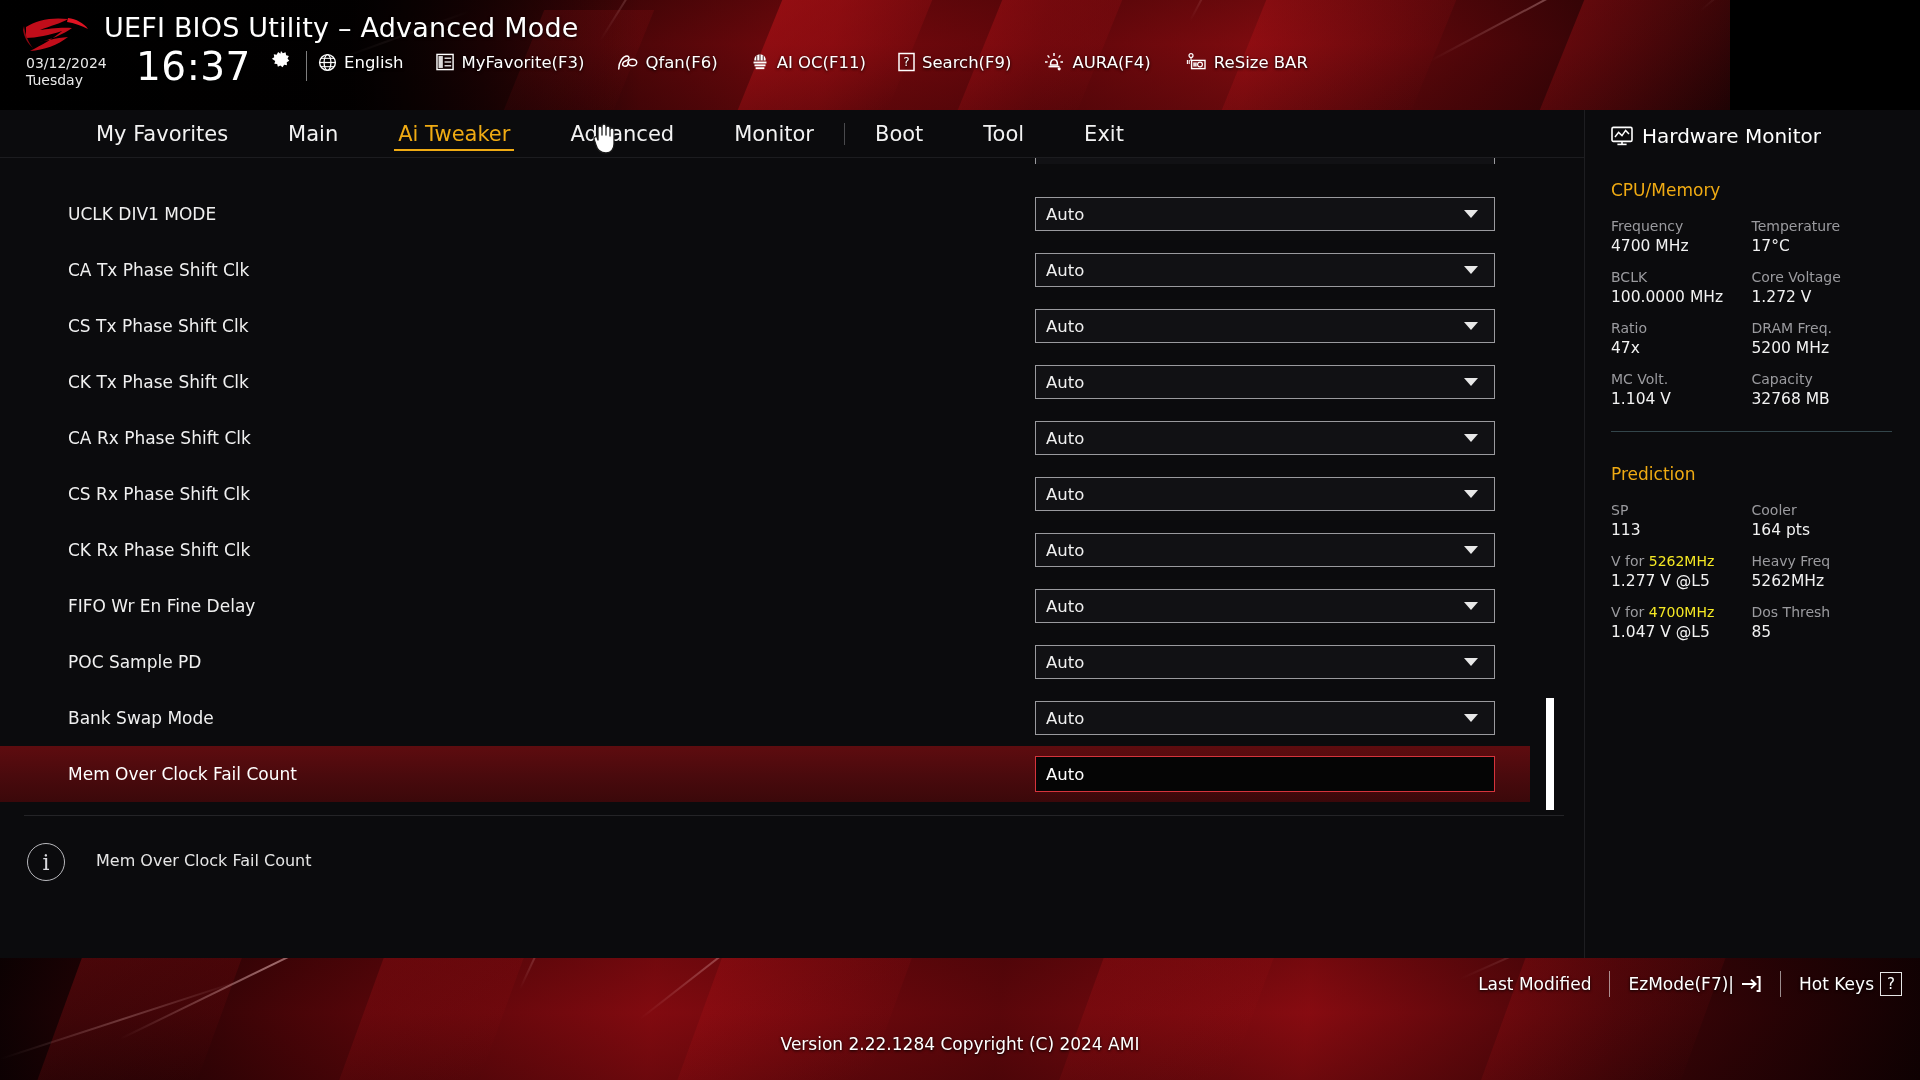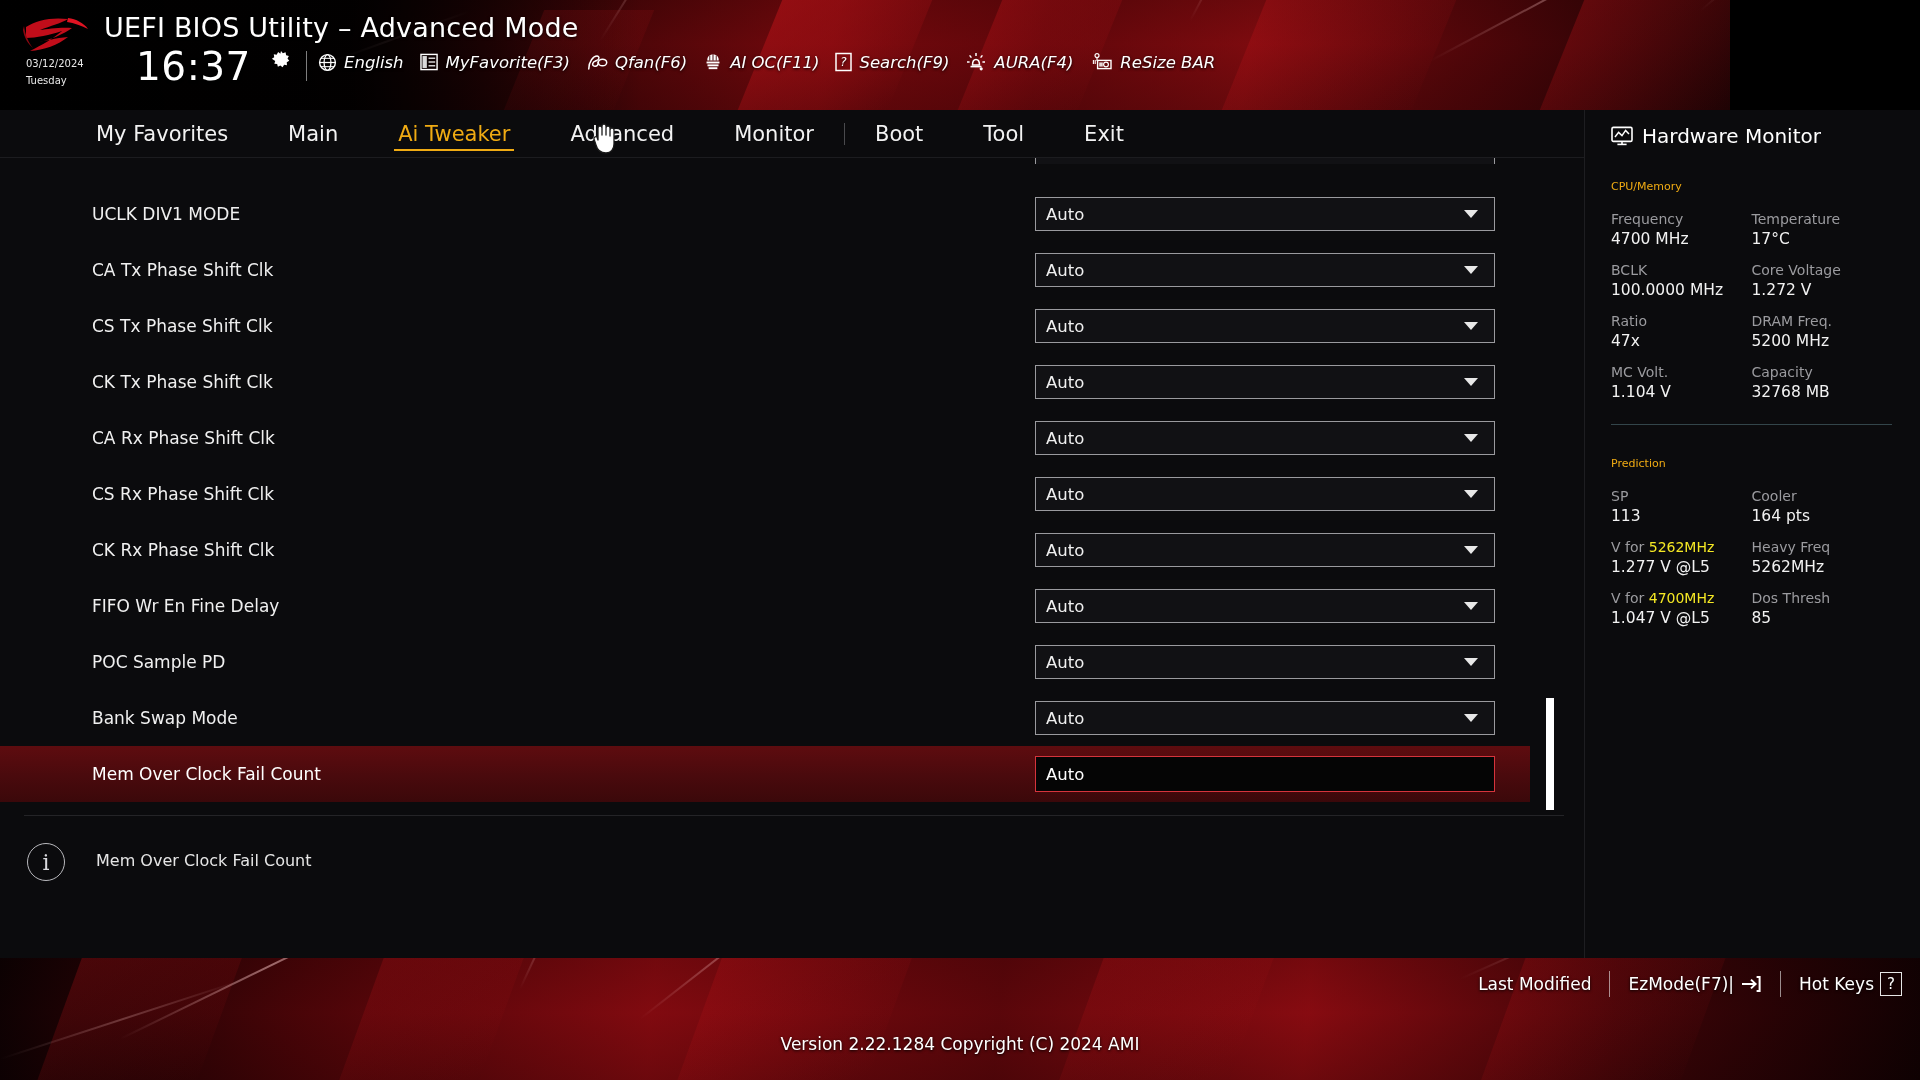--- a/index.html
+++ b/index.html
@@ -39,39 +39,39 @@
 
   .app-title {
     position: absolute; left: 104px; top: 12px;
     font-size: 27px; color: #ffffff; letter-spacing: .2px;
     text-shadow: 0 1px 3px rgba(0,0,0,.9);
   }
 
   
   .date-block {
     position: absolute; left: 26px; top: 55px;
-    font-size: 10px; color: #e8e8e8; line-height: 17px;
+    font-size: 14px; color: #e8e8e8; line-height: 17px;
     text-shadow: 0 1px 2px #000;
   }
   .clock {
     position: absolute; left: 136px; top: 44px;
     font-size: 39px; color: #ffffff; letter-spacing: .5px;
     text-shadow: 0 1px 3px #000;
   }
   .gear-icon {
     position: absolute; left: 270px; top: 50px; width: 22px; height: 22px;
     cursor: pointer;
   }
   .vsep-banner {
     position: absolute; top: 51px; width: 1px; height: 30px;
     background: rgba(230,230,230,0.55);
   }
 
   
-  .toolbar { position: absolute; left: 318px; top: 52px; display: flex; align-items: center; gap: 16px; font-style: italic; }
+  .toolbar { position: absolute; left: 318px; top: 52px; display: flex; align-items: center; gap: 32px; }
   .tool-item { display: flex; align-items: center; gap: 7px; color: #fff; font-size: 16.5px;
                text-shadow: 0 1px 3px #000; cursor: pointer; white-space: nowrap; }
   .tool-item svg { display:block; }
 
   
   .tabbar {
     position: absolute; left: 0; top: 110px; width: 1920px; height: 48px;
     background: #0b0b0d;
     border-bottom: 1px solid #1c1c1f;
   }
@@ -91,21 +91,21 @@
   .content {
     position: absolute; left: 0; top: 158px; width: 1584px; height: 800px;
     background: #0b0b0d;
   }
   .settings-pane {
     position: absolute; left: 0; top: 0; width: 1584px; height: 657px;
     overflow: hidden;
   }
   .row {
     position: relative; display: flex; align-items: center;
-    height: 56px; width: 1530px; padding-left: 92px;
+    height: 56px; width: 1530px; padding-left: 68px;
   }
   .row.partial { height: 28px; align-items: flex-end; }
   .row.selected { background: linear-gradient(180deg, #5e0c0f 0%, #490a0d 55%, #3b080a 100%); width: 1530px; }
   .row-label { font-size: 17px; color: #f0f0f0; width: 730px; white-space: nowrap; }
   .row.selected .row-label { color: #ffffff; }
 
   .dropdown {
     position: absolute; left: 1035px; width: 460px; height: 34px;
     background: #111114; border: 1px solid #9a9a9e;
     display: flex; align-items: center; padding: 0 10px;
@@ -149,21 +149,21 @@
   }
   .help-text { position: absolute; left: 96px; top: 35px; font-size: 16px; color: #e6e6e6; }
 
   
   .hwmon {
     position: absolute; left: 1584px; top: 110px; width: 336px; height: 848px;
     background: #0b0b0d; border-left: 1px solid #1e1e21;
     padding: 14px 28px 12px 26px;
   }
   .hw-title { display: flex; align-items: center; gap: 9px; font-size: 20px; color: #ffffff; margin-bottom: 22px; }
-  .hw-section { font-size: 11px; color: #f0ab13; margin-bottom: 17px; margin-top: 32px; }
+  .hw-section { font-size: 17px; color: #f0ab13; margin-bottom: 17px; margin-top: 32px; }
   .hw-grid { display: grid; grid-template-columns: 1fr 1fr; }
   .hw-lbl { font-size: 14px; color: #9b9b9f; line-height: 19px; }
   .hw-val { font-size: 15.5px; color: #f2f2f2; line-height: 21px; margin-bottom: 11px; }
   .hw-hr { height: 1px; background: #33454a; margin: 10px 0 20px 0; }
   .hw-hl { color: #f5e824; }
 
   
   .footer {
     position: absolute; left: 0; top: 958px; width: 1920px; height: 122px;
     background:

